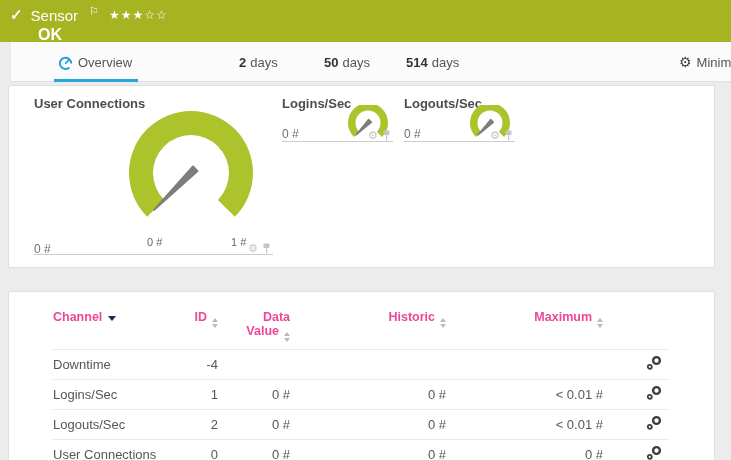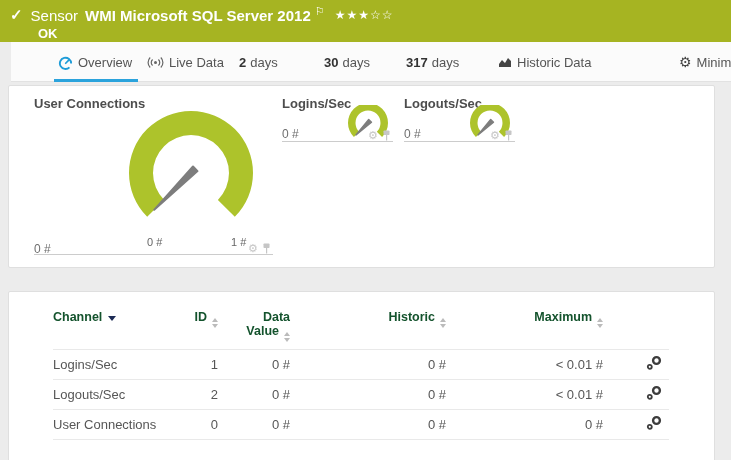--- a/index.html
+++ b/index.html
@@ -7,21 +7,21 @@
   body { font-family:"Liberation Sans", sans-serif; background:#ececec; position:relative; }
 
   
   .status-bar { position:absolute; left:0; top:0; width:731px; height:42px; background:#a6b422; color:#fff; }
   .status-line1 { position:absolute; left:10px; top:6px; display:flex; align-items:center; }
   .check-icon { font-size:15px; font-weight:bold; margin-right:8px; }
   .sensor-kind { font-size:15px; margin-right:7px; }
   .sensor-title { font-weight:bold; font-size:15px; }
   .flag-icon { font-size:11px; margin-left:4px; position:relative; top:-4px; }
   .stars { margin-left:10px; font-size:12px; letter-spacing:1px; }
-  .status-ok { position:absolute; left:38px; top:26px; font-size:13px; font-weight:bold; }
+  .status-ok { position:absolute; left:38px; top:26px; font-size:16px; font-weight:bold; }
 
   
   .tab-bar { position:absolute; left:11px; top:42px; width:731px; height:40px; background:#fbfbfb; border-bottom:1px solid #e2e2e2; }
   .tab { position:absolute; top:0; height:40px; display:flex; align-items:center; gap:5px; font-size:13px; color:#555; cursor:pointer; }
   .tab .num { font-weight:bold; color:#333; margin-right:-1px; }
   .tab.active::after { content:""; position:absolute; left:-4px; right:-6px; bottom:0; height:3px; background:#2ba3dc; }
   .tab-icon { display:inline-flex; align-items:center; }
   .gear-glyph { font-size:14px; color:#444; line-height:1; }
 
   
@@ -31,89 +31,68 @@
 
   .widget-title { position:absolute; font-size:13px; font-weight:bold; color:#4d4d4d; }
   .cur-value { position:absolute; font-size:12px; color:#6e6e6e; }
   .scale-label { position:absolute; font-size:11px; color:#666; }
   .footer-line { position:absolute; height:1px; background:#ccc; }
   .footer-icons { position:absolute; display:flex; align-items:center; gap:4px; color:#c6c6c6; }
   .footer-icons .gear-glyph { color:#c6c6c6; font-size:11px; }
 
   
   .chan-table { position:absolute; left:44px; top:14px; border-collapse:collapse; table-layout:fixed; }
-  .chan-table th { font-size:12.5px; font-weight:bold; color:#14532d; vertical-align:top; padding:4px 0 8px 0; text-align:right; }
+  .chan-table th { font-size:12.5px; font-weight:bold; color:#ec4899; vertical-align:top; padding:4px 0 8px 0; text-align:right; }
   .chan-table th.col-channel { text-align:left; }
   .chan-table td { font-size:13px; color:#565656; height:30px; text-align:right; border-top:1px solid #e9e9e9; padding:0; }
   .chan-table td.col-channel { text-align:left; }
   .chan-table tr:last-child td { border-bottom:1px solid #e9e9e9; }
   .col-channel { width:120px; } .col-id { width:45px; } .col-last { width:72px; }
   .col-min { width:156px; } .col-max { width:157px; } .col-icon { width:66px; }
   td.col-icon { padding-right:6px; }
   .sort-icon { display:inline-flex; flex-direction:column; gap:2px; margin-left:5px; position:relative; top:1px; }
   .sort-icon i { width:0; height:0; border-left:3.5px solid transparent; border-right:3.5px solid transparent; display:block; }
   .sort-icon .up { border-bottom:4px solid #bbb; }
   .sort-icon .dn { border-top:4px solid #bbb; }
   .caret-down { display:inline-block; width:0; height:0; border-left:4px solid transparent; border-right:4px solid transparent; border-top:5px solid #1c2b55; margin-left:6px; position:relative; top:0px; }
 </style>
 </head>
 <body>
 
 <div class="status-bar">
   <div class="status-line1">
     <span class="check-icon">✓</span>
     <span class="sensor-kind">Sensor</span>
-    <span class="sensor-title">WMI Microsoft SQL Server 2012</span>
     <span class="flag-icon">⚐</span>
     <span class="stars"><span>★★★</span><span>☆☆</span></span>
   </div>
   <div class="status-ok">OK</div>
 </div>
 
 <div class="tab-bar">
   <div class="tab active" style="left:47px">
     <span class="tab-icon">
       <svg width="15" height="15" viewBox="0 0 16 16">
           <path d="M12.2 13.2 A6 6 0 1 1 14 9" fill="none" stroke="#1e9cd8" stroke-width="2"></path>
           <line x1="8.2" y1="8.8" x2="12" y2="5" stroke="#1e9cd8" stroke-width="1.8" stroke-linecap="round"></line>
         </svg>
     </span>
     <span>Overview</span>
   </div>
-  <div class="tab" style="left:136px">
-    <span class="tab-icon">
-      <svg width="17" height="13" viewBox="0 0 17 13">
-          <path d="M3.2 1.5 A7 7 0 0 0 3.2 11.5" fill="none" stroke="#666" stroke-width="1.2"></path>
-          <path d="M5.6 3.5 A4 4 0 0 0 5.6 9.5" fill="none" stroke="#666" stroke-width="1.2"></path>
-          <circle cx="8.5" cy="6.5" r="1.5" fill="#666"></circle>
-          <path d="M11.4 3.5 A4 4 0 0 1 11.4 9.5" fill="none" stroke="#666" stroke-width="1.2"></path>
-          <path d="M13.8 1.5 A7 7 0 0 1 13.8 11.5" fill="none" stroke="#666" stroke-width="1.2"></path>
-        </svg>
-    </span>
-    <span>Live Data</span>
-  </div>
   <div class="tab" style="left:228px">
     <span class="num">2</span>
     <span>days</span>
   </div>
   <div class="tab" style="left:313px">
-    <span class="num">30</span>
+    <span class="num">50</span>
     <span>days</span>
   </div>
   <div class="tab" style="left:395px">
-    <span class="num">317</span>
+    <span class="num">514</span>
     <span>days</span>
-  </div>
-  <div class="tab" style="left:487px">
-    <span class="tab-icon">
-      <svg width="14" height="12" viewBox="0 0 14 12">
-          <path d="M1 11 L1 8 4 4 7 7 10 2 13 5 13 11 Z" fill="#444"></path>
-        </svg>
-    </span>
-    <span>Historic Data</span>
   </div>
   <div class="tab" style="left:668px">
     <span class="tab-icon gear-glyph">⚙</span>
     <span>Minimum</span>
   </div>
 </div>
 
 <div class="panel gauges-panel">
 
   <div class="widget-title" style="left:25px; top:10px;">User Connections</div>
@@ -191,20 +170,33 @@
             </span></th>
         <th><span>Maximum</span><span class="sort-icon">
               <i class="up"></i>
               <i class="dn"></i>
             </span></th>
         <th></th>
       </tr>
     </thead>
     <tbody>
       <tr>
+        <td class="col-channel">Downtime</td>
+        <td>-4</td>
+        <td></td>
+        <td></td>
+        <td></td>
+        <td class="col-icon">
+          <svg width="18" height="16" viewBox="0 0 18 16">
+              <circle cx="11.5" cy="5.5" r="3.4" fill="none" stroke="#3d3d3d" stroke-width="2.4"></circle>
+              <circle cx="4.8" cy="11.8" r="2" fill="none" stroke="#3d3d3d" stroke-width="1.8"></circle>
+            </svg>
+        </td>
+      </tr>
+      <tr>
         <td class="col-channel">Logins/Sec</td>
         <td>1</td>
         <td>0 #</td>
         <td>0 #</td>
         <td>&lt; 0.01 #</td>
         <td class="col-icon">
           <svg width="18" height="16" viewBox="0 0 18 16">
               <circle cx="11.5" cy="5.5" r="3.4" fill="none" stroke="#3d3d3d" stroke-width="2.4"></circle>
               <circle cx="4.8" cy="11.8" r="2" fill="none" stroke="#3d3d3d" stroke-width="1.8"></circle>
             </svg>

